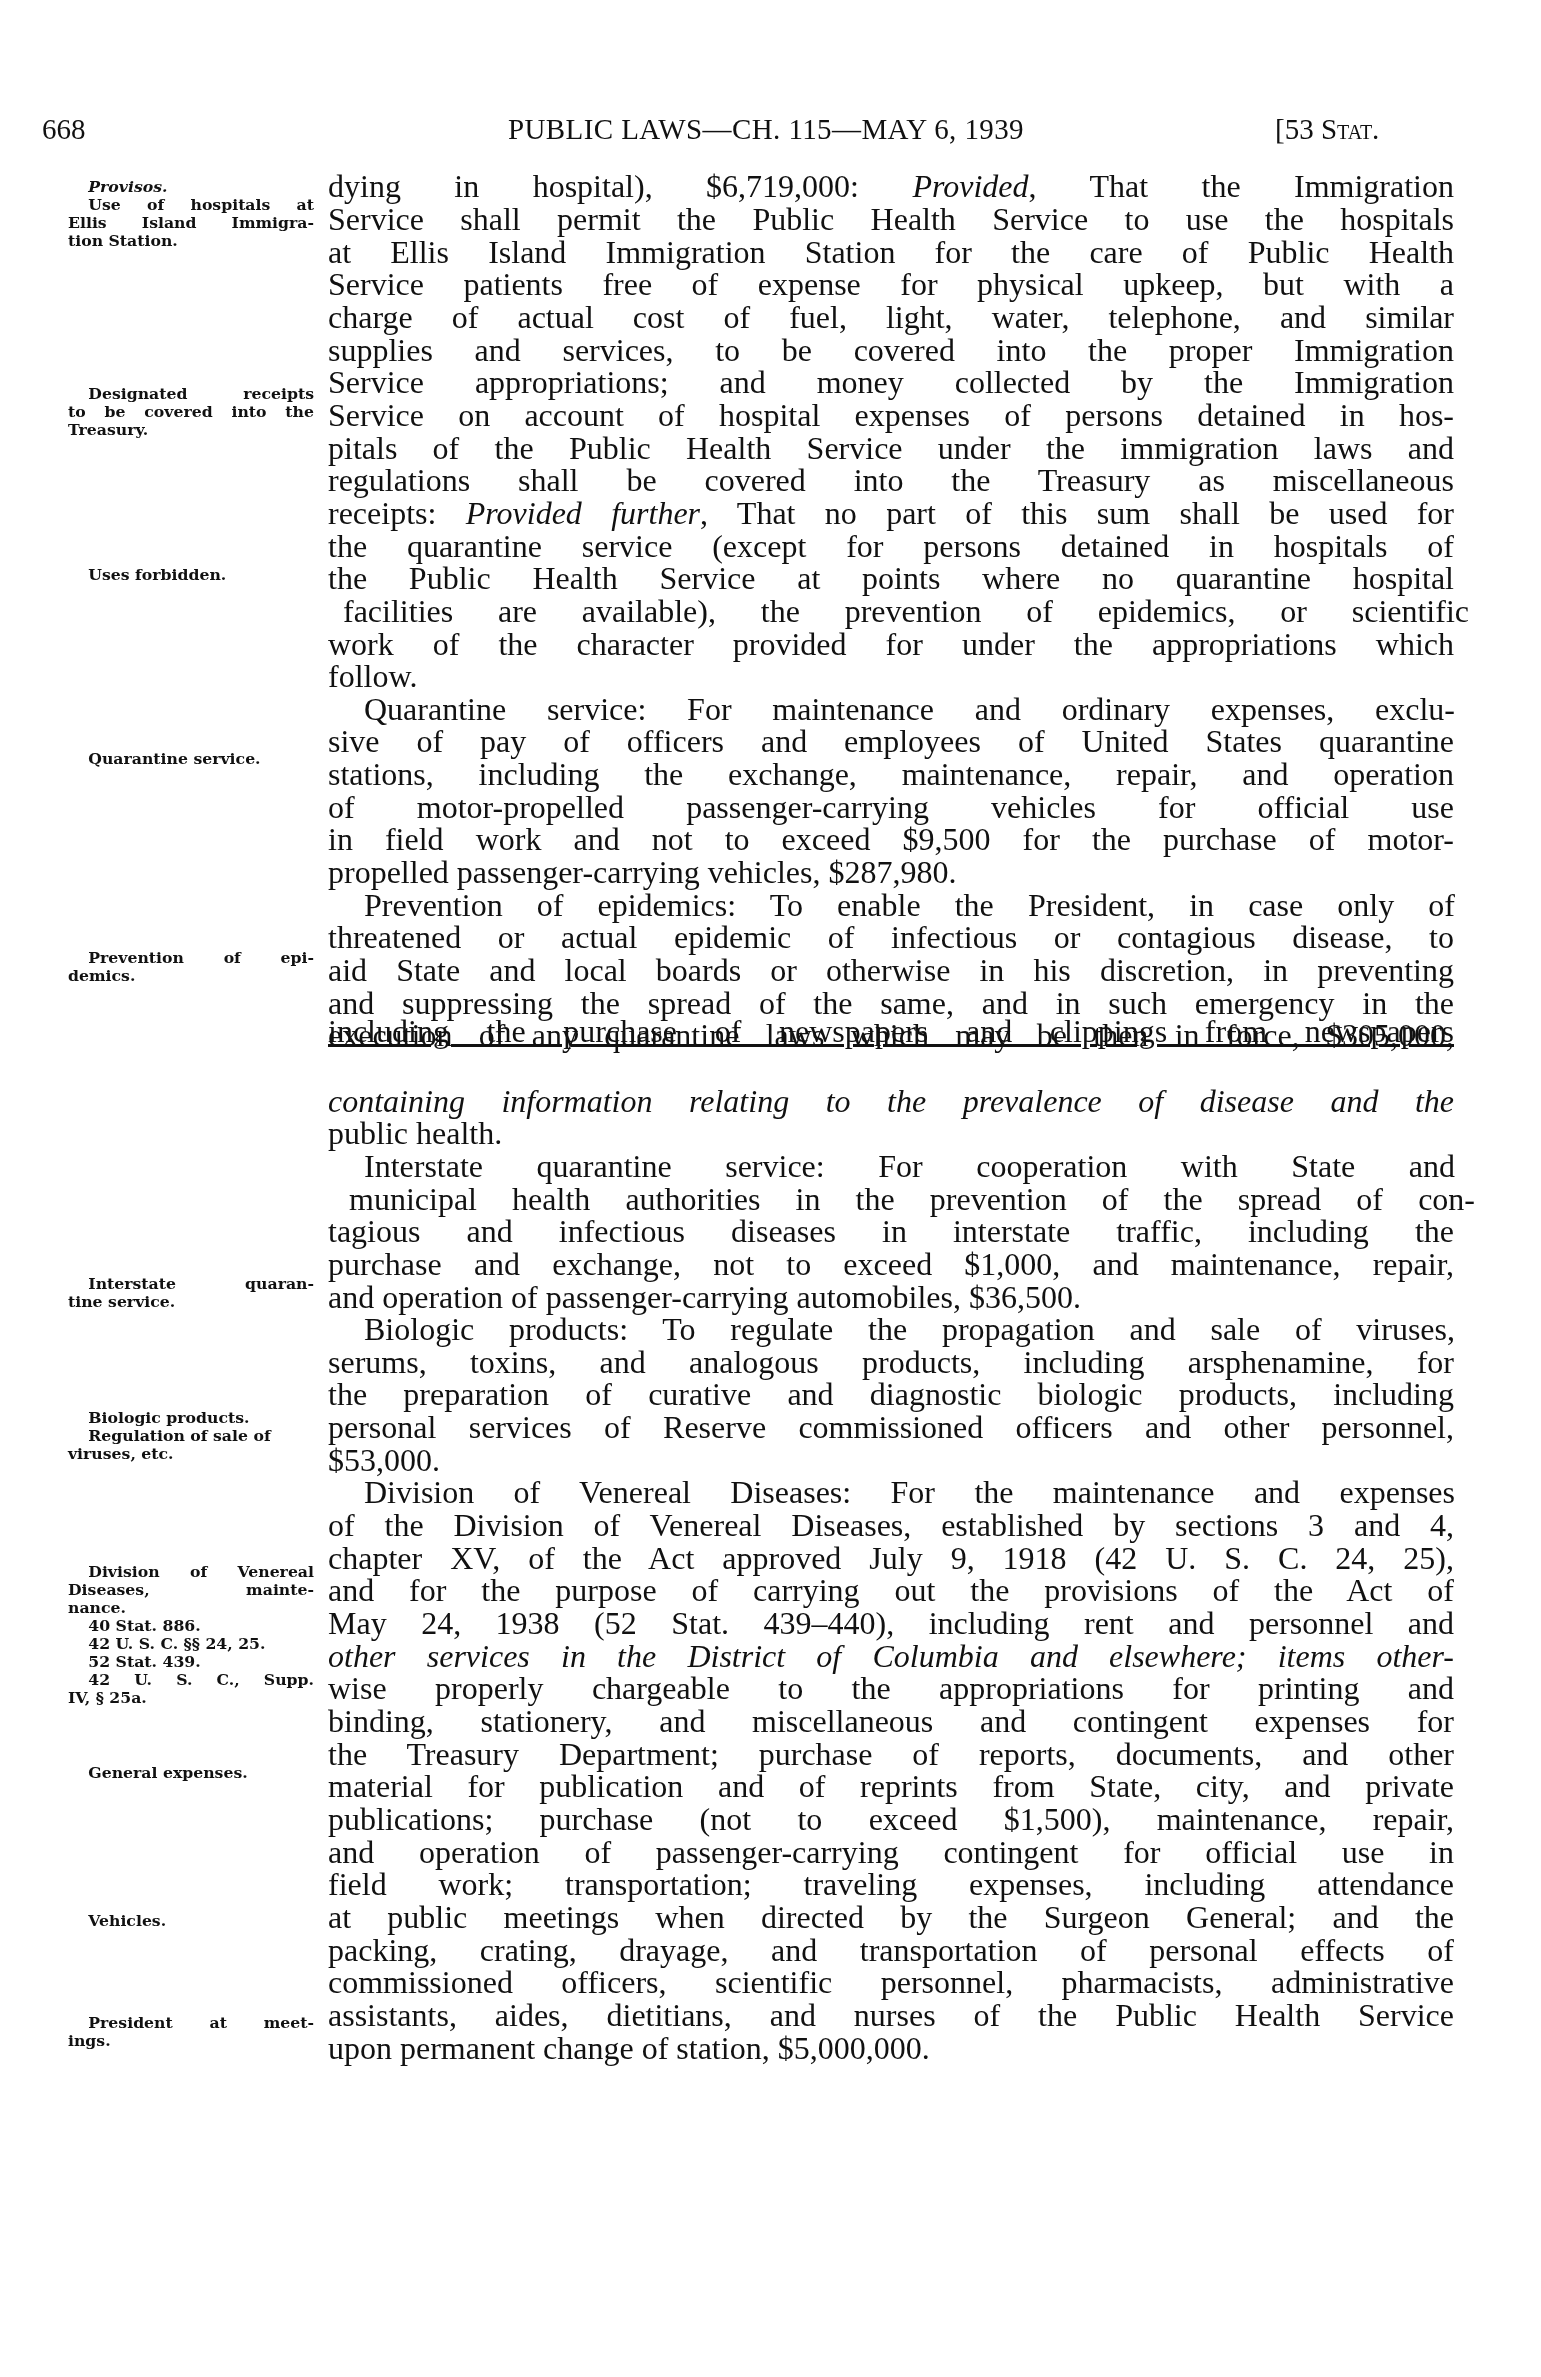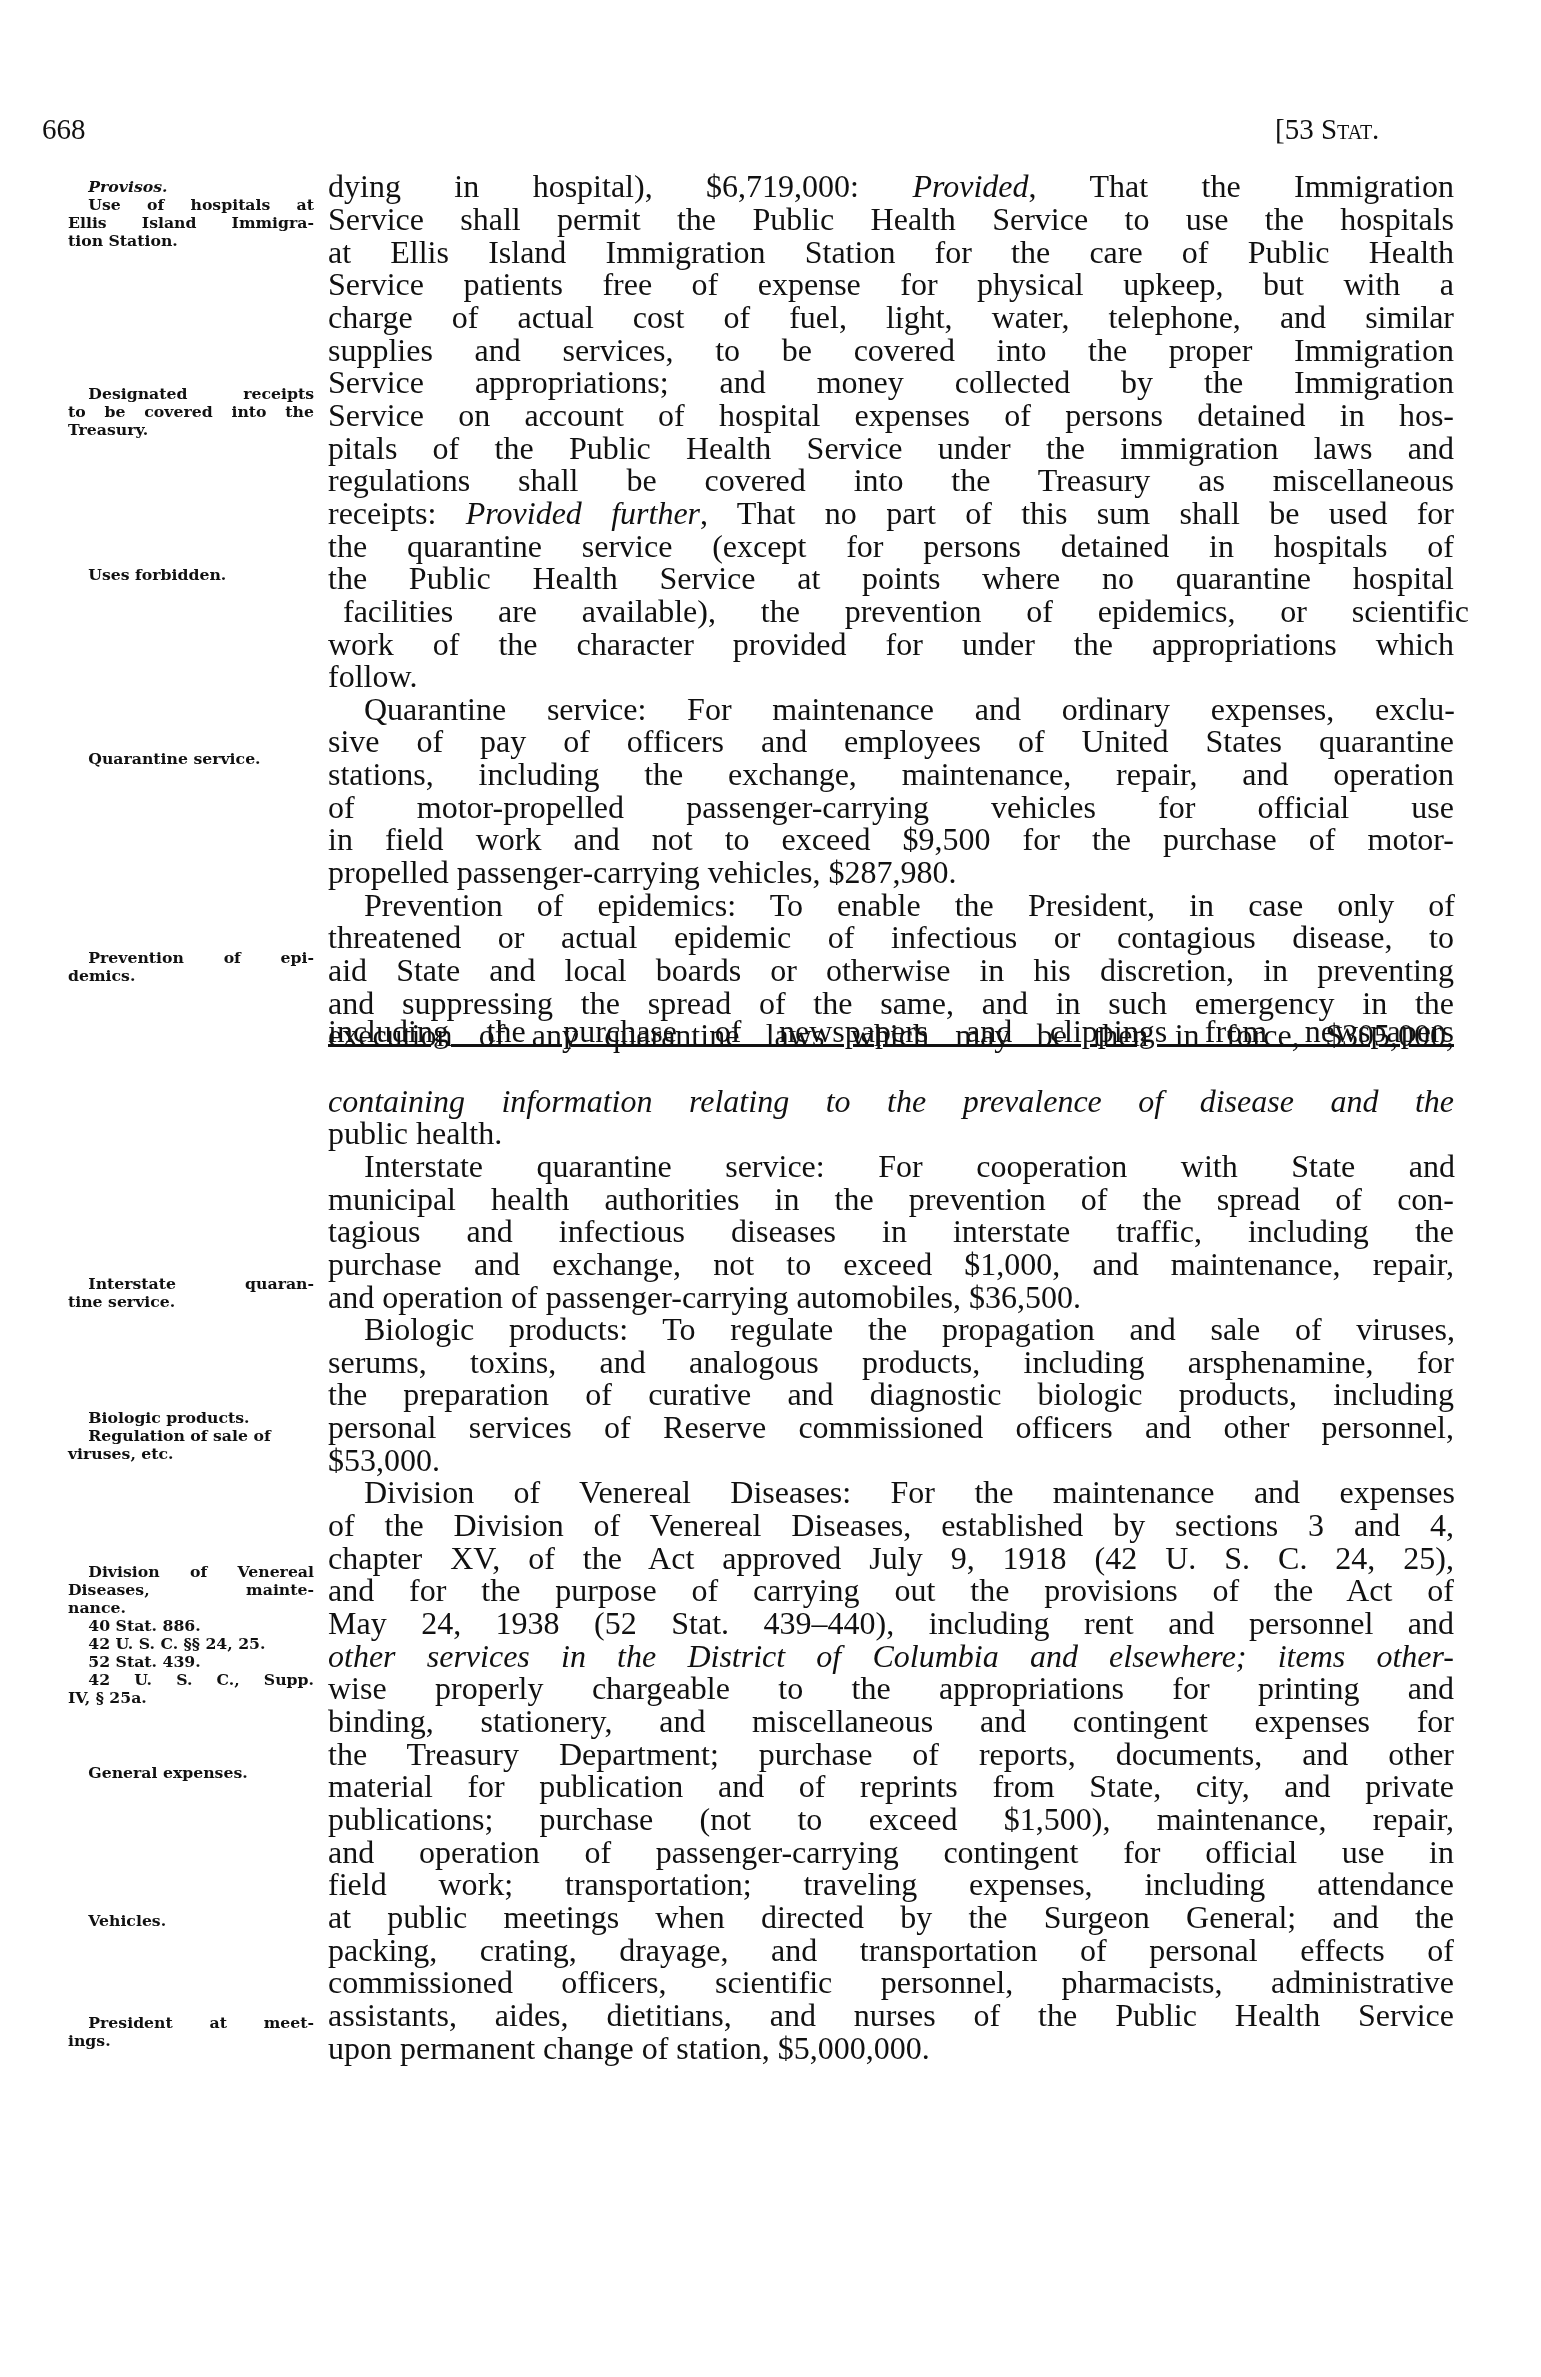--- a/index.html
+++ b/index.html
@@ -23,20 +23,21 @@
           text-align: justify; text-align-last: justify; }
   .line.last { text-align-last: left; }
   .line.indent { padding-left: 36px; width: 1091px; }
   .line em { font-style: italic; }
 </style>
 </head>
 <body>
 
 <div class="header">
   <span class="page-num">668</span>
+  <span class="running-title">PUBLIC LAWS—CH. 115—MAY 6, 1939</span>
   <span class="volume">[53 Stat.</span>
 </div>
 
 <div class="margin-notes" id="margin-notes">
     <div class="note" style="top: 178px;">
       <em class="ln indent" style="display: block;">Provisos.</em>
       <span class="ln indent justify">Use of hospitals at</span>
       <span class="ln justify">Ellis Island Immigra-</span>
       <span class="ln">tion Station.</span>
     </div>
@@ -111,21 +112,21 @@
     <div class="line last" style="top: 855px;"><span>propelled passenger-carrying vehicles, $287,980.</span></div>
     <div class="line indent" style="top: 888px;"><span>Prevention of epidemics: To enable the President, in case only of</span></div>
     <div class="line" style="top: 920px;"><span>threatened or actual epidemic of infectious or contagious disease, to</span></div>
     <div class="line" style="top: 953px;"><span>aid State and local boards or otherwise in his discretion, in preventing</span></div>
     <div class="line" style="top: 986px;"><span>and suppressing the spread of the same, and in such emergency in the</span></div>
     <div class="line" style="top: 1018px;"><span>execution of any quarantine laws which may be then in force, $305,000,</span></div>
     <div class="line" style="top: 1014px; text-decoration: underline;"><span>including the purchase of newspapers and clippings from newspapers</span></div>
     <div class="line" style="top: 1084px; font-style: italic;"><span>containing information relating to the prevalence of disease and the</span></div>
     <div class="line last" style="top: 1116px;"><span>public health.</span></div>
     <div class="line indent" style="top: 1149px;"><span>Interstate quarantine service: For cooperation with State and</span></div>
-    <div class="line" style="top: 1182px;"><span>municipal health authorities in the prevention of the spread of con-</span></div>
+    <div class="line" style="top: 1182px; margin-left: 21px;"><span>municipal health authorities in the prevention of the spread of con-</span></div>
     <div class="line" style="top: 1214px;"><span>tagious and infectious diseases in interstate traffic, including the</span></div>
     <div class="line" style="top: 1247px;"><span>purchase and exchange, not to exceed $1,000, and maintenance, repair,</span></div>
     <div class="line last" style="top: 1280px;"><span>and operation of passenger-carrying automobiles, $36,500.</span></div>
     <div class="line indent" style="top: 1312px;"><span>Biologic products: To regulate the propagation and sale of viruses,</span></div>
     <div class="line" style="top: 1345px;"><span>serums, toxins, and analogous products, including arsphenamine, for</span></div>
     <div class="line" style="top: 1377px;"><span>the preparation of curative and diagnostic biologic products, including</span></div>
     <div class="line" style="top: 1410px;"><span>personal services of Reserve commissioned officers and other personnel,</span></div>
     <div class="line last" style="top: 1443px;"><span>$53,000.</span></div>
     <div class="line indent" style="top: 1475px;"><span>Division of Venereal Diseases: For the maintenance and expenses</span></div>
     <div class="line" style="top: 1508px;"><span>of the Division of Venereal Diseases, established by sections 3 and 4,</span></div>

